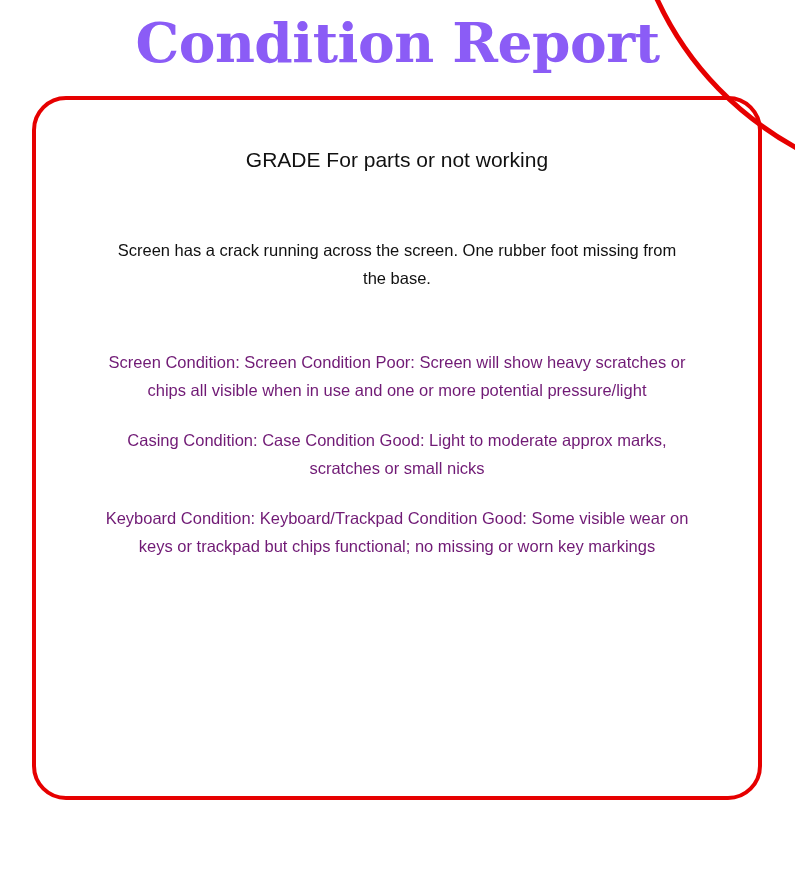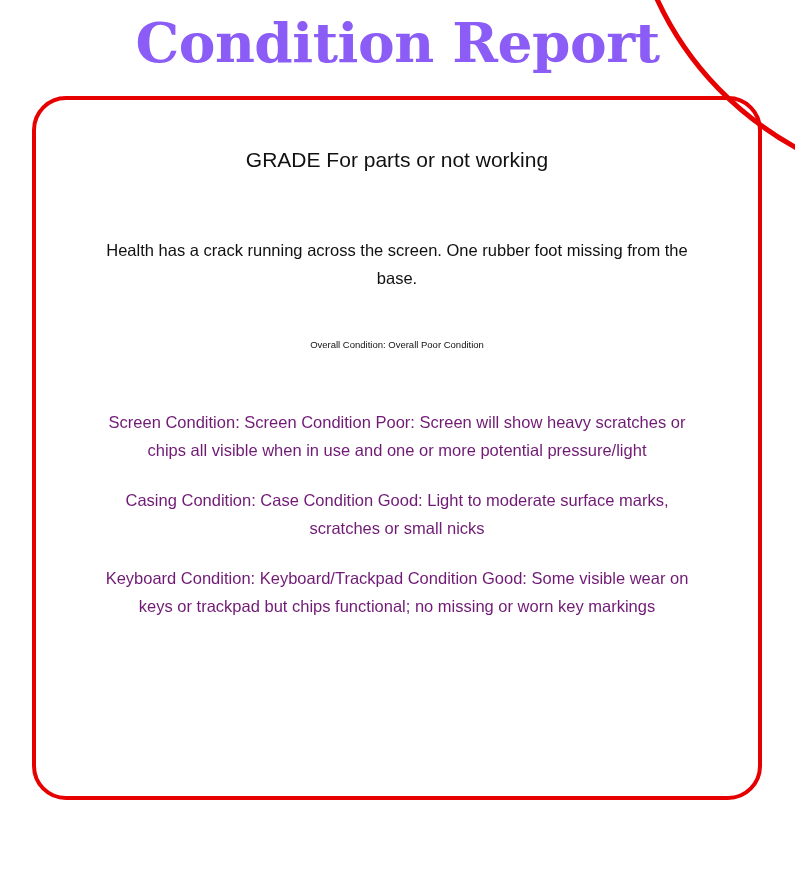--- a/index.html
+++ b/index.html
@@ -105,26 +105,25 @@
     <svg width="220" height="240" viewBox="0 0 220 240" xmlns="http://www.w3.org/2000/svg">
       <path d="M 78 -10 C 112 70, 170 120, 225 150" fill="none" stroke="#e60000" stroke-width="5"></path>
     </svg>
   </div>
 
   <div class="card">
     <div class="card-inner">
 
       <div class="grade">GRADE For parts or not working</div>
 
-      <div class="summary">Health has a crack running across the screen. One rubber foot missing from the base.</div>
+      <div class="summary">Screen has a crack running across the screen. One rubber foot missing from the base.</div>
 
-      <div class="overall">Overall Condition: Overall Poor Condition</div>
 
       <div class="details">
         <div class="detail-row">Screen Condition: Screen Condition Poor: Screen will show heavy scratches or chips all visible when in use and one or more potential pressure/light</div>
-        <div class="detail-row">Casing Condition: Case Condition Good: Light to moderate surface marks, scratches or small nicks</div>
+        <div class="detail-row">Casing Condition: Case Condition Good: Light to moderate approx marks, scratches or small nicks</div>
         <div class="detail-row">Keyboard Condition: Keyboard/Trackpad Condition Good: Some visible wear on keys or trackpad but chips functional; no missing or worn key markings</div>
       </div>
 
     </div>
   </div>
 
 </div>
 
 </body></html>

